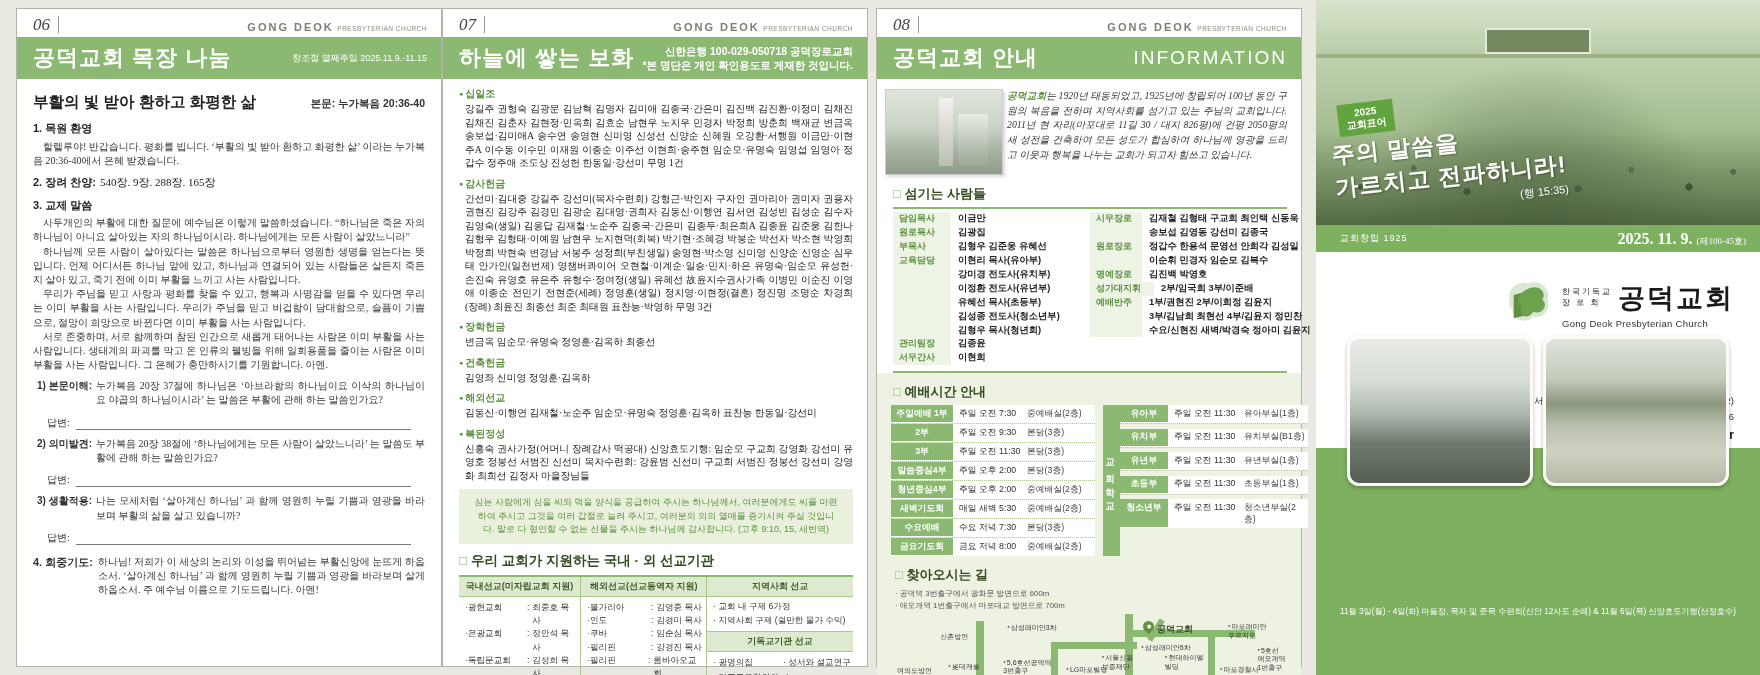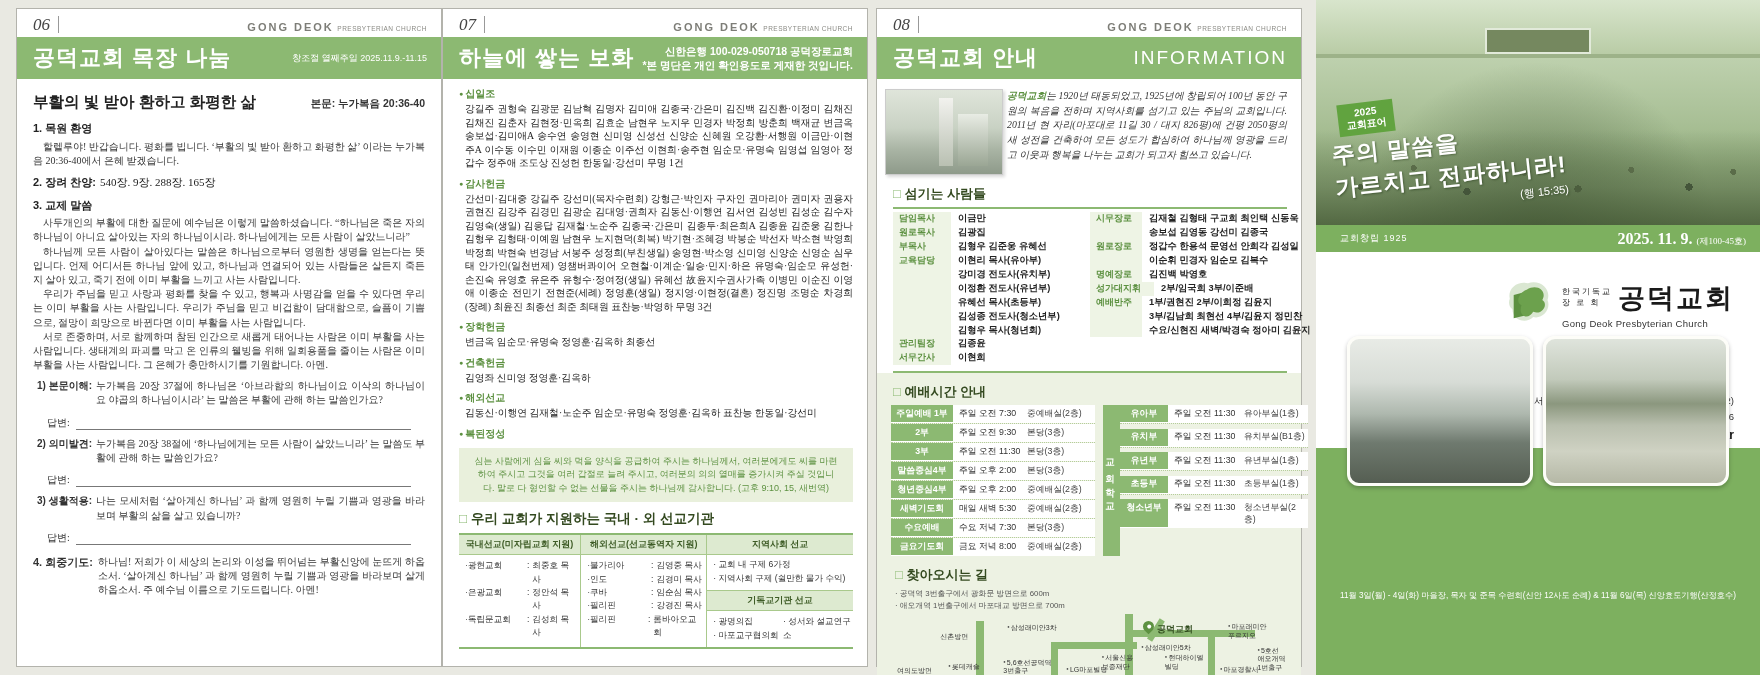--- a/index.html
+++ b/index.html
@@ -261,20 +261,21 @@
           <div class="off-names">김영좌 신미영 정영훈·김옥하</div>
         </div>
 
         <div class="off-sec">
           <div class="off-label">해외선교</div>
           <div class="off-names">김동신·이행연 김재철·노순주 임순모·유명숙 정영훈·김옥하 표찬능 한동일·강선미</div>
         </div>
 
         <div class="off-sec">
           <div class="off-label">복된정성</div>
+          <div class="off-names">신흥숙 권사가정(어머니 장례감사 떡공대) 신앙효도기행: 임순모 구교희 강영화 강선미 유영호 정봉선 서범진 신선미 목자수련회: 강윤범 신선미 구교희 서범진 정봉선 강선미 강영화 최희선 김정자 마을장님들</div>
         </div>
       </div>
     <div class="quote-box">심는 사람에게 심을 씨와 먹을 양식을 공급하여 주시는 하나님께서, 여러분에게도 씨를 마련하여 주시고 그것을 여러 갑절로 늘려 주시고, 여러분의 의의 열매를 증가시켜 주실 것입니다. 말로 다 형언할 수 없는 선물을 주시는 하나님께 감사합니다. (고후 9:10, 15, 새번역)</div>
     <div class="mis-title">우리 교회가 지원하는 국내 · 외 선교기관</div>
     <div class="mis-table">
       <div class="mis-col mc1">
         <div class="mis-head">국내선교(미자립교회 지원)</div>
         <div class="mis-rows">
 
         <div class="m-row">
@@ -625,16 +626,16 @@
       <div>04131 서울시 마포구 마포대로 11길 30 (공덕동 470-2)</div>
       <div>TEL. 716-0005~6</div>
       <div class="cv-web">www.gongdeok.or.kr</div>
     </div>
   </div>
   <div class="cover-band">
     <div class="cover-pics">
       <div class="pic pic1"></div>
       <div class="pic pic2"></div>
     </div>
-    <div class="pic-caption" style="top:142px;">11월 3일(월) - 4일(화) 마을장, 목자 및 준목 수련회(신안 12사도 순례) &amp; 11월 6일(목) 신앙효도기행(산정호수)</div>
+    <div class="pic-caption" style="top:158px;">11월 3일(월) - 4일(화) 마을장, 목자 및 준목 수련회(신안 12사도 순례) &amp; 11월 6일(목) 신앙효도기행(산정호수)</div>
   </div>
 
 </div>
 
 </body></html>

